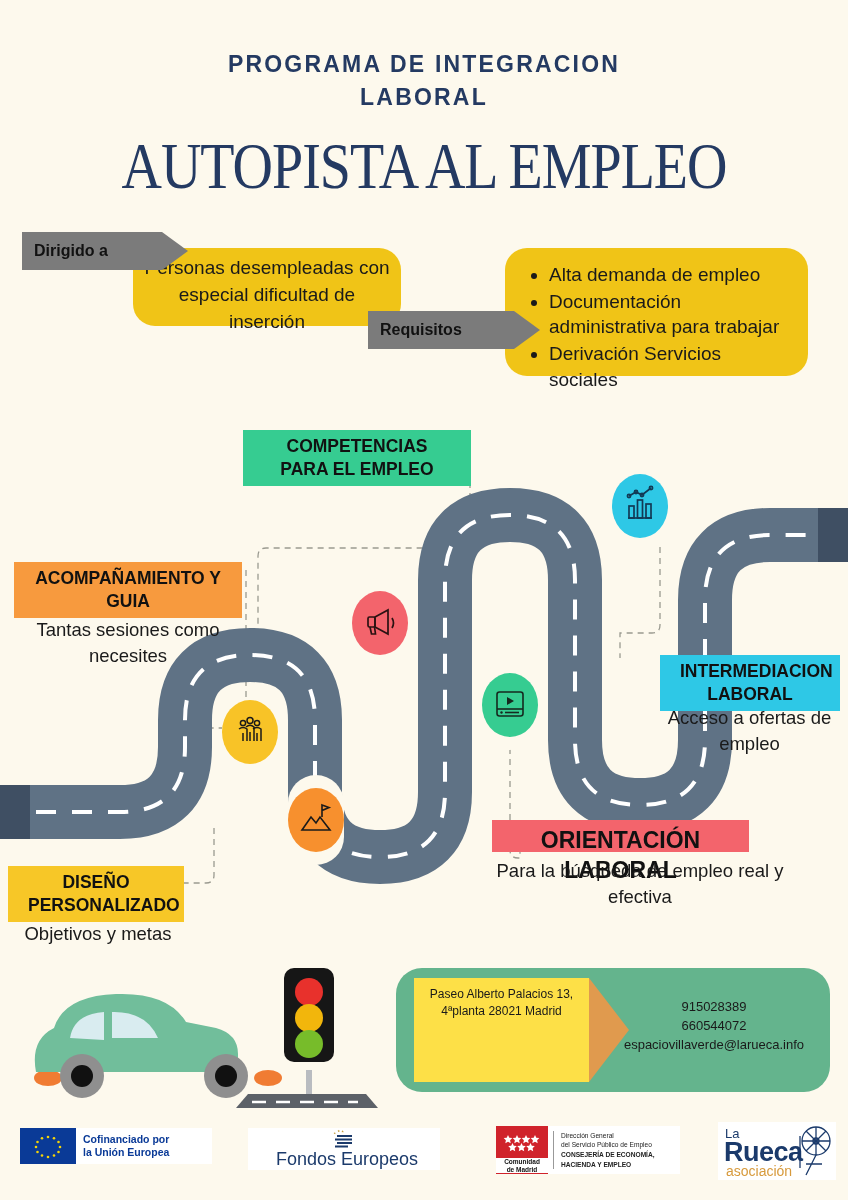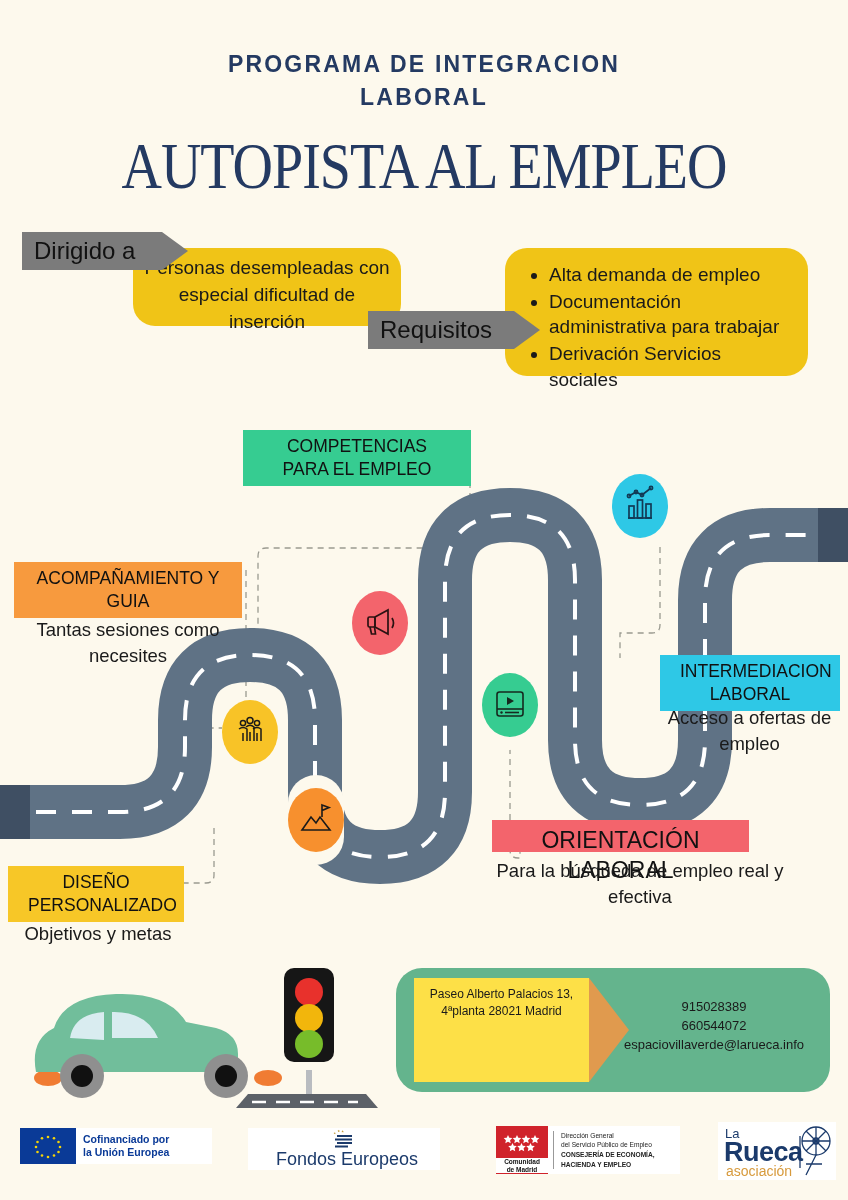--- a/index.html
+++ b/index.html
@@ -22,21 +22,21 @@
   .bigtitle{
     position:absolute;left:0;top:128px;width:848px;text-align:center;
     color:#243a62;font-family:"Liberation Serif", serif;
     font-size:56px;letter-spacing:-1px;font-weight:normal;
     transform:scaleY(1.18);transform-origin:center top;
   }
 
   
   .tag{
     position:absolute;background:#7b7b7b;color:#111;
-    font-weight:normal;font-size:24px;display:flex;align-items:center;
+    font-weight:bold;font-size:16px;display:flex;align-items:center;
     padding-left:12px;box-sizing:border-box;
   }
   .tag .arrowhead{
     position:absolute;right:-26px;top:0;width:0;height:0;
     border-top:19px solid transparent;border-bottom:19px solid transparent;
     border-left:26px solid #7b7b7b;
   }
   #tag-dirigido{left:22px;top:232px;width:140px;height:38px;z-index:6;}
   #tag-requisitos{left:368px;top:311px;width:146px;height:38px;z-index:6;}
 
@@ -49,21 +49,21 @@
   #box-requisitos{left:505px;top:248px;width:303px;height:128px;
     padding:14px 14px 0 28px;}
   #box-requisitos ul{margin:0;padding:0 0 0 16px;}
   #box-requisitos li{margin:0 0 1px 0;line-height:1.35;}
 
   
   .roadwrap{position:absolute;left:0;top:420px;width:848px;height:520px;}
 
   
   .steplabel{
-    position:absolute;color:#111;font-weight:normal;font-size:17.5px;
+    position:absolute;color:#111;font-weight:bold;font-size:17.5px;
     line-height:1.3;box-sizing:border-box;padding:5px 20px;
     z-index:5;
   }
   .stepdesc{
     position:absolute;color:#1a1a1a;font-size:18.5px;line-height:1.38;
     font-weight:normal;z-index:5;
   }
 
   #lbl-competencias{left:243px;top:430px;width:228px;height:56px;background:#36cc91;
      text-align:center;}

